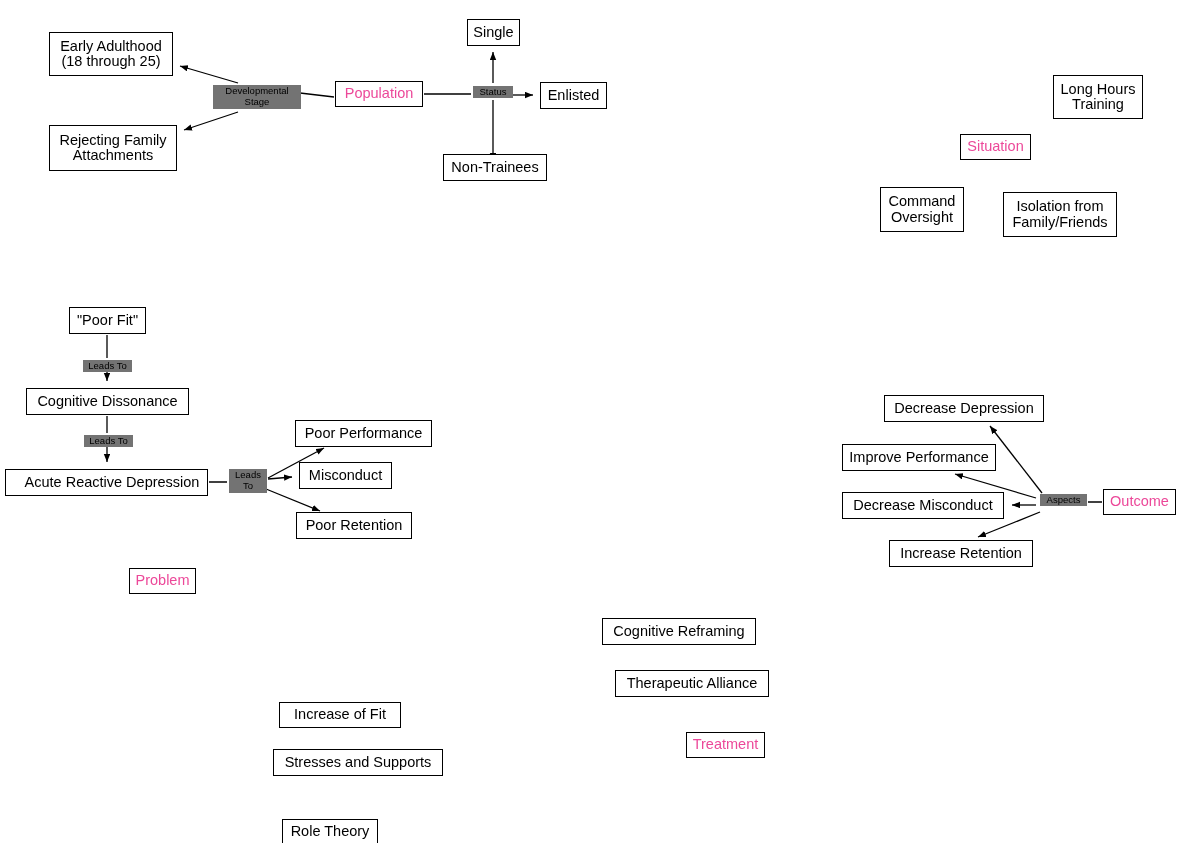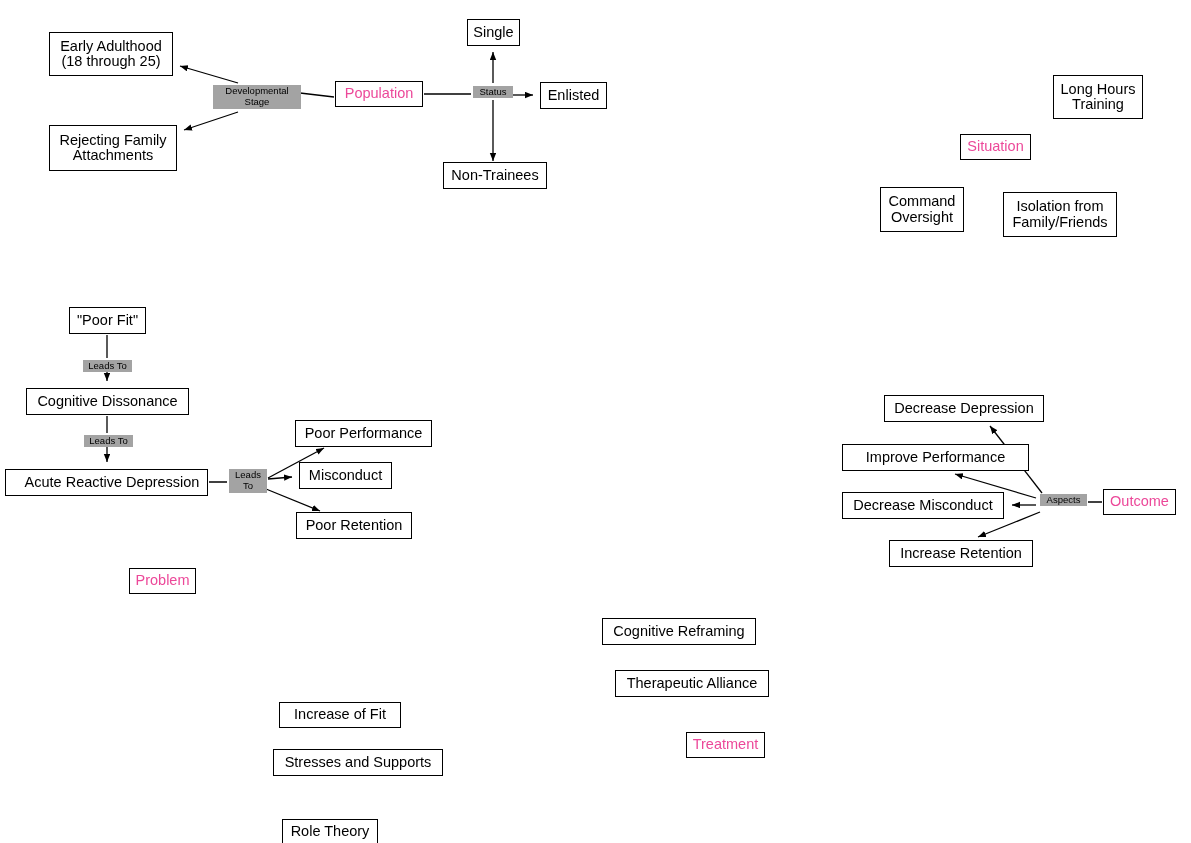--- a/index.html
+++ b/index.html
@@ -43,21 +43,21 @@
   .node.concept {
     color: #ec4899;
   }
   .linklabel {
     position: absolute;
     font-size: 9.5px;
     line-height: 11px;
     color: #000000;
     text-align: center;
     white-space: pre;
-    background: #a3a3a3;
+    background: #737373;
     z-index: 3;
     padding: 0 1px;
   }
 </style>
 </head>
 <body>
 
 <div id="canvas">
 
   <svg class="links" viewBox="0 0 1191 843" xmlns="http://www.w3.org/2000/svg">
@@ -110,37 +110,37 @@
     </g>
   </svg>
 
   <div class="node" style="left: 49px; top: 32px; width: 124px; height: 44px;">Early Adulthood
 (18 through 25)</div>
   <div class="node" style="left: 49px; top: 125px; width: 128px; height: 46px;">Rejecting Family
 Attachments</div>
   <div class="node concept" style="left: 335px; top: 81px; width: 88px; height: 26px;">Population</div>
   <div class="node" style="left: 467px; top: 19px; width: 53px; height: 27px;">Single</div>
   <div class="node" style="left: 540px; top: 82px; width: 67px; height: 27px;">Enlisted</div>
-  <div class="node" style="left: 443px; top: 162px; width: 104px; height: 27px;">Non-Trainees</div>
+  <div class="node" style="left: 443px; top: 154px; width: 104px; height: 27px;">Non-Trainees</div>
   <div class="node" style="left: 1047px; top: 75px; width: 90px; height: 44px; margin-left: 6px;">Long Hours
 Training</div>
   <div class="node concept" style="left: 960px; top: 134px; width: 71px; height: 26px;">Situation</div>
   <div class="node" style="left: 880px; top: 187px; width: 84px; height: 45px;">Command
 Oversight</div>
   <div class="node" style="left: 1003px; top: 192px; width: 114px; height: 45px;">Isolation from
 Family/Friends</div>
   <div class="node" style="left: 69px; top: 307px; width: 77px; height: 27px;">"Poor Fit"</div>
   <div class="node" style="left: 26px; top: 388px; width: 163px; height: 27px;">Cognitive Dissonance</div>
   <div class="node" style="left: 5px; top: 469px; width: 203px; height: 27px; padding-left: 15px;">Acute Reactive Depression</div>
   <div class="node" style="left: 295px; top: 420px; width: 137px; height: 27px;">Poor Performance</div>
   <div class="node" style="left: 299px; top: 462px; width: 93px; height: 27px;">Misconduct</div>
   <div class="node" style="left: 296px; top: 512px; width: 116px; height: 27px;">Poor Retention</div>
   <div class="node concept" style="left: 129px; top: 568px; width: 67px; height: 26px;">Problem</div>
   <div class="node" style="left: 884px; top: 395px; width: 160px; height: 27px;">Decrease Depression</div>
-  <div class="node" style="left: 842px; top: 444px; width: 187px; height: 27px;">Improve Performance</div>
+  <div class="node" style="left: 842px; top: 444px; width: 154px; height: 27px;">Improve Performance</div>
   <div class="node" style="left: 842px; top: 492px; width: 162px; height: 27px;">Decrease Misconduct</div>
   <div class="node" style="left: 889px; top: 540px; width: 144px; height: 27px;">Increase Retention</div>
   <div class="node concept" style="left: 1103px; top: 489px; width: 73px; height: 26px;">Outcome</div>
   <div class="node" style="left: 602px; top: 618px; width: 154px; height: 27px;">Cognitive Reframing</div>
   <div class="node" style="left: 615px; top: 670px; width: 154px; height: 27px;">Therapeutic Alliance</div>
   <div class="node concept" style="left: 654px; top: 732px; width: 79px; height: 26px; margin-left: 32px;">Treatment</div>
   <div class="node" style="left: 279px; top: 702px; width: 122px; height: 26px;">Increase of Fit</div>
   <div class="node" style="left: 273px; top: 749px; width: 170px; height: 27px;">Stresses and Supports</div>
   <div class="node" style="left: 282px; top: 797px; width: 96px; height: 26px; margin-top: 22px;">Role Theory</div>
 

